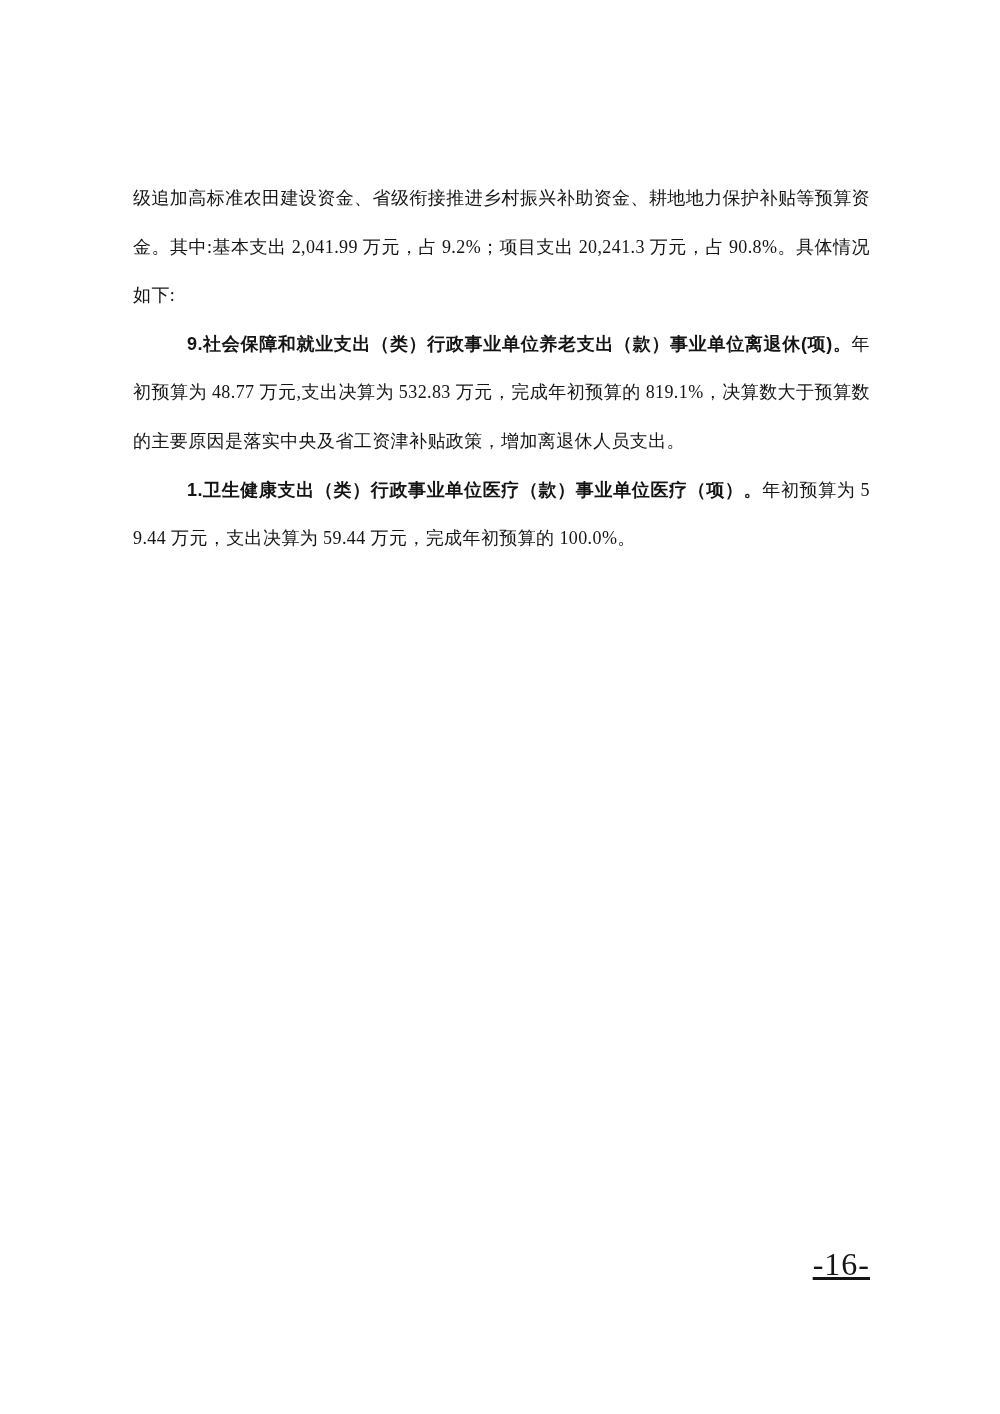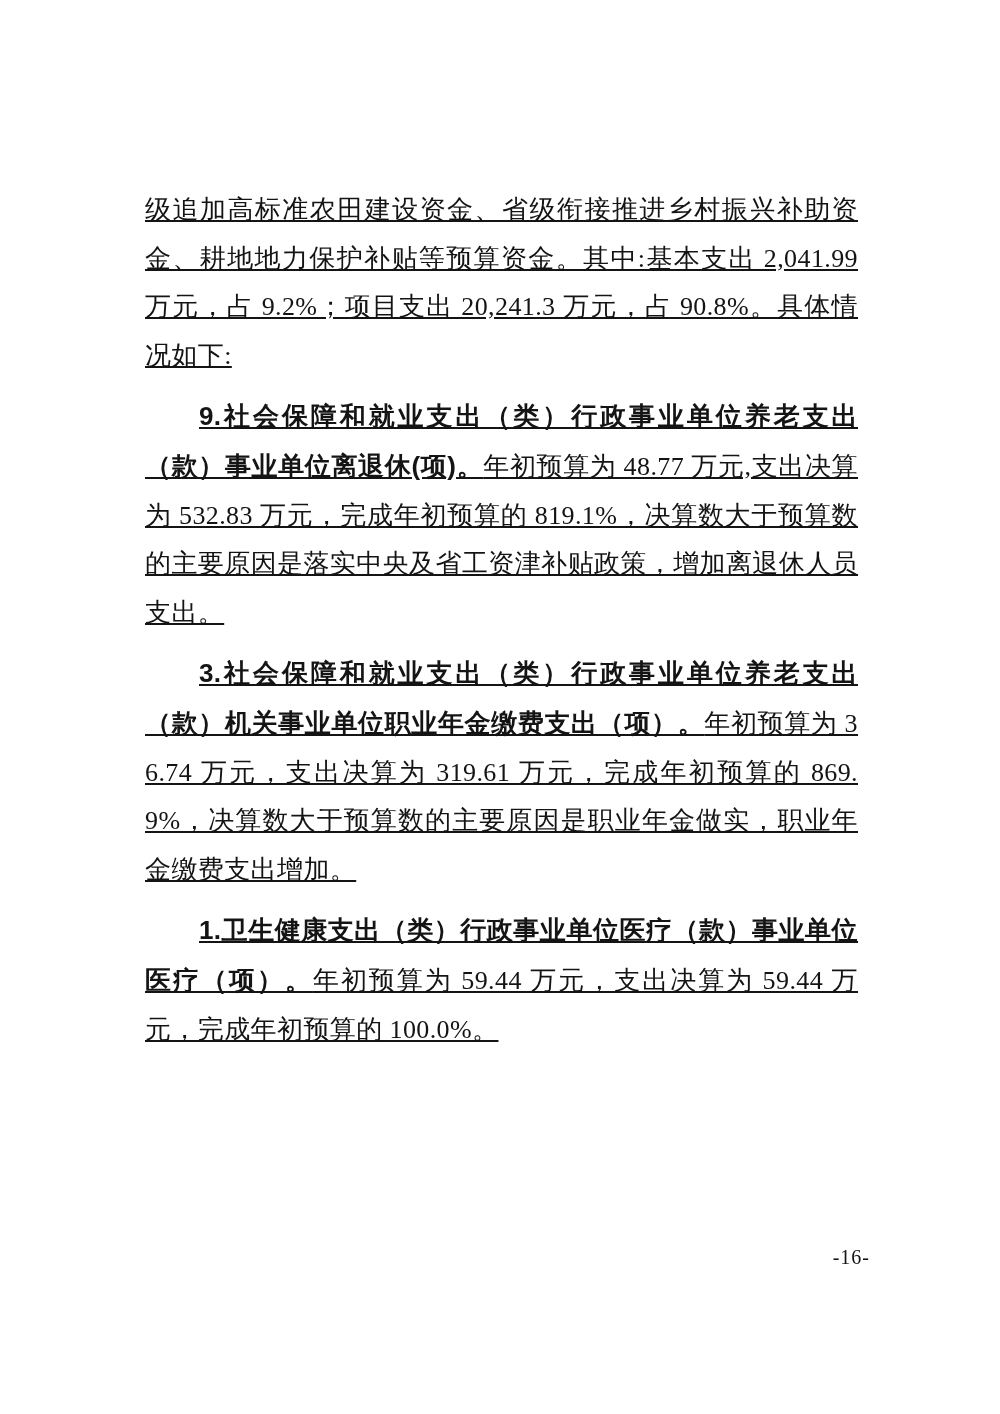--- a/index.html
+++ b/index.html
@@ -16,58 +16,57 @@
     font-family: "Liberation Serif", "DejaVu Serif", serif;
     color: #141414;
   }
   .body-text {
     position: absolute;
     left: 133px;
     top: 174px;
     width: 737px;
   }
   p.para {
-    margin: 12px;
+    margin: 0;
     padding: 0;
-    font-size: 26px;
+    font-size: 18px;
     line-height: 48.6px;
     text-align: justify;
     letter-spacing: 0.4px;
     word-break: break-all;
-    text-decoration: underline;
   }
   p.para.item {
     text-indent: 54px;
   }
   .hd {
     font-weight: 700;
     font-family: "Liberation Sans", "DejaVu Sans", sans-serif;
   }
   .page-num {
     position: absolute;
     right: 130px;
     top: 1246px;
-    font-size: 20px;
+    font-size: 32px;
     letter-spacing: 1px;
     color: #141414;
     font-family: "Liberation Serif", "DejaVu Serif", serif;
+    text-decoration: underline;
   }
 </style>
 </head>
 <body>
 
 <div class="page">
   <div class="body-text">
 
     <p class="para"><span>级追加高标准农田建设资金、省级衔接推进乡村振兴补助资金、耕地地力保护补贴等预算资金。其中:基本支出 2,041.99 万元，占 9.2%；项目支出 20,241.3 万元，占 90.8%。具体情况如下:</span></p>
 
     <p class="para item"><span class="hd">9.社会保障和就业支出（类）行政事业单位养老支出（款）事业单位离退休(项)。</span><span>年初预算为 48.77 万元,支出决算为 532.83 万元，完成年初预算的 819.1%，决算数大于预算数的主要原因是落实中央及省工资津补贴政策，增加离退休人员支出。</span></p>
 
 
-    <p class="para item"><span class="hd">3.社会保障和就业支出（类）行政事业单位养老支出（款）机关事业单位职业年金缴费支出（项）。</span><span>年初预算为 36.74 万元，支出决算为 319.61 万元，完成年初预算的 869.9%，决算数大于预算数的主要原因是职业年金做实，职业年金缴费支出增加。</span></p>
 
 
     <p class="para item"><span class="hd">1.卫生健康支出（类）行政事业单位医疗（款）事业单位医疗（项）。</span><span>年初预算为 59.44 万元，支出决算为 59.44 万元，完成年初预算的 100.0%。</span></p>
 
   </div>
 
   <div class="page-num">-16-</div>
 </div>
 
 </body></html>

